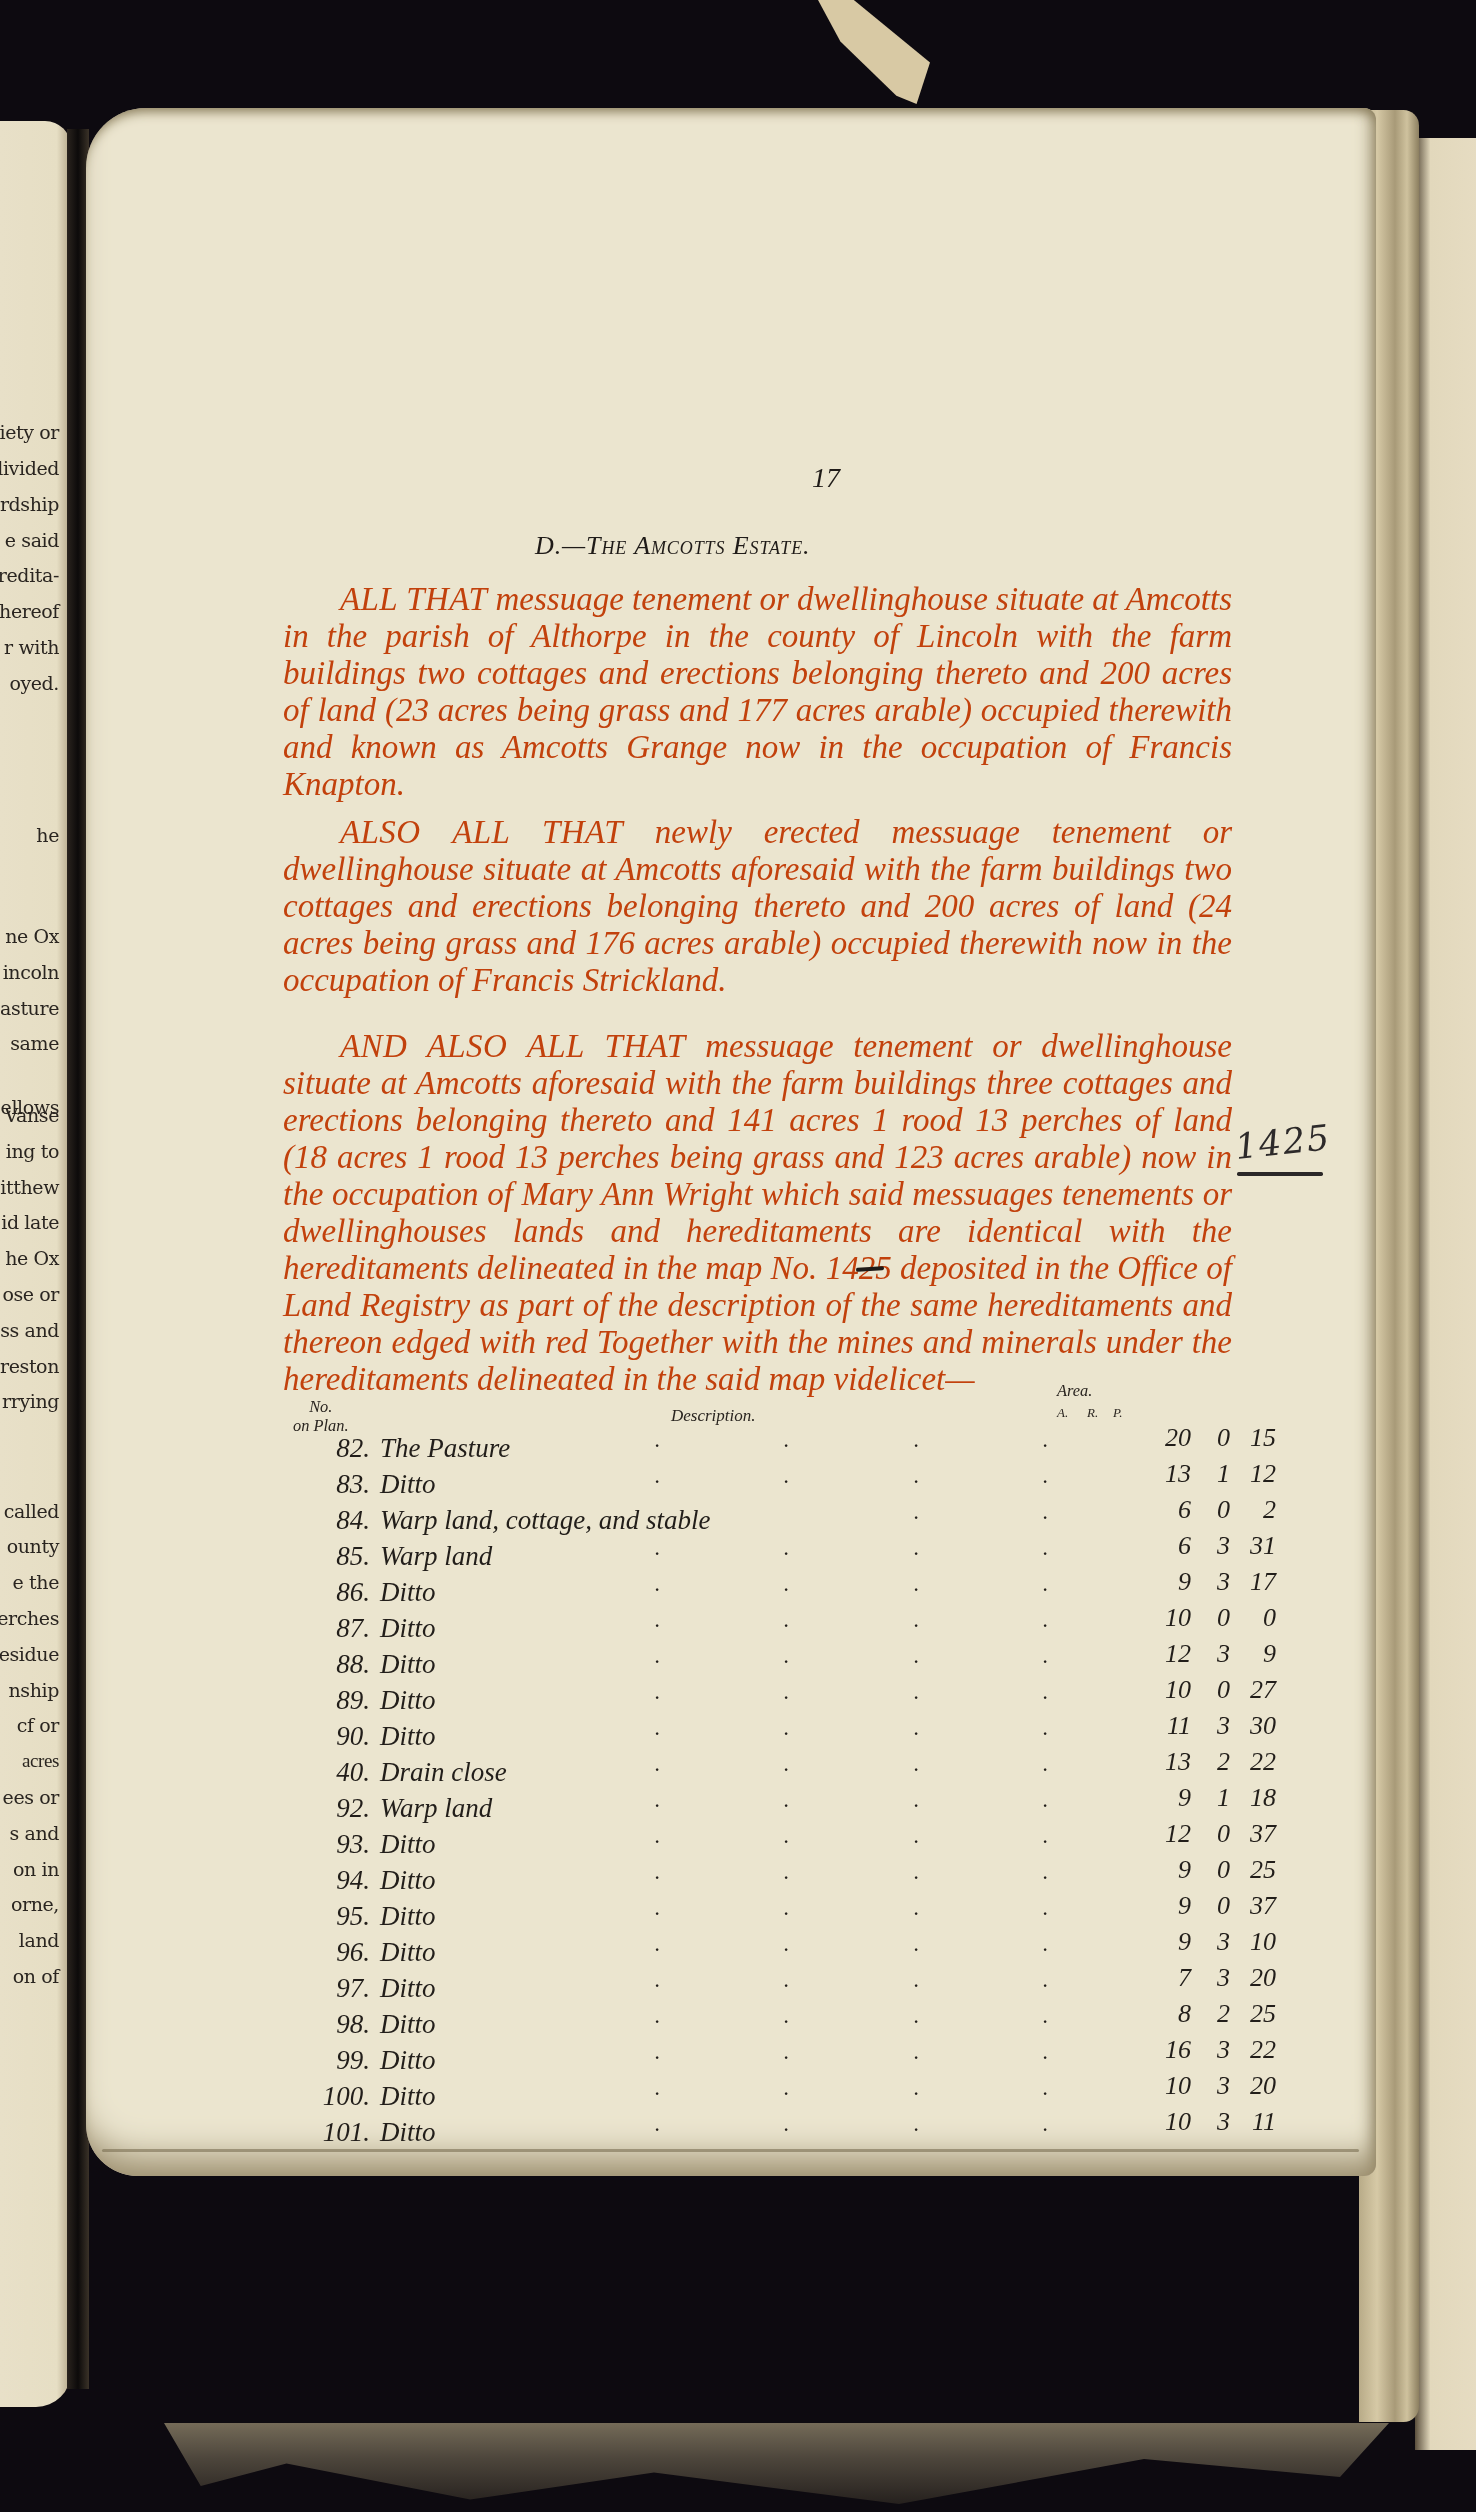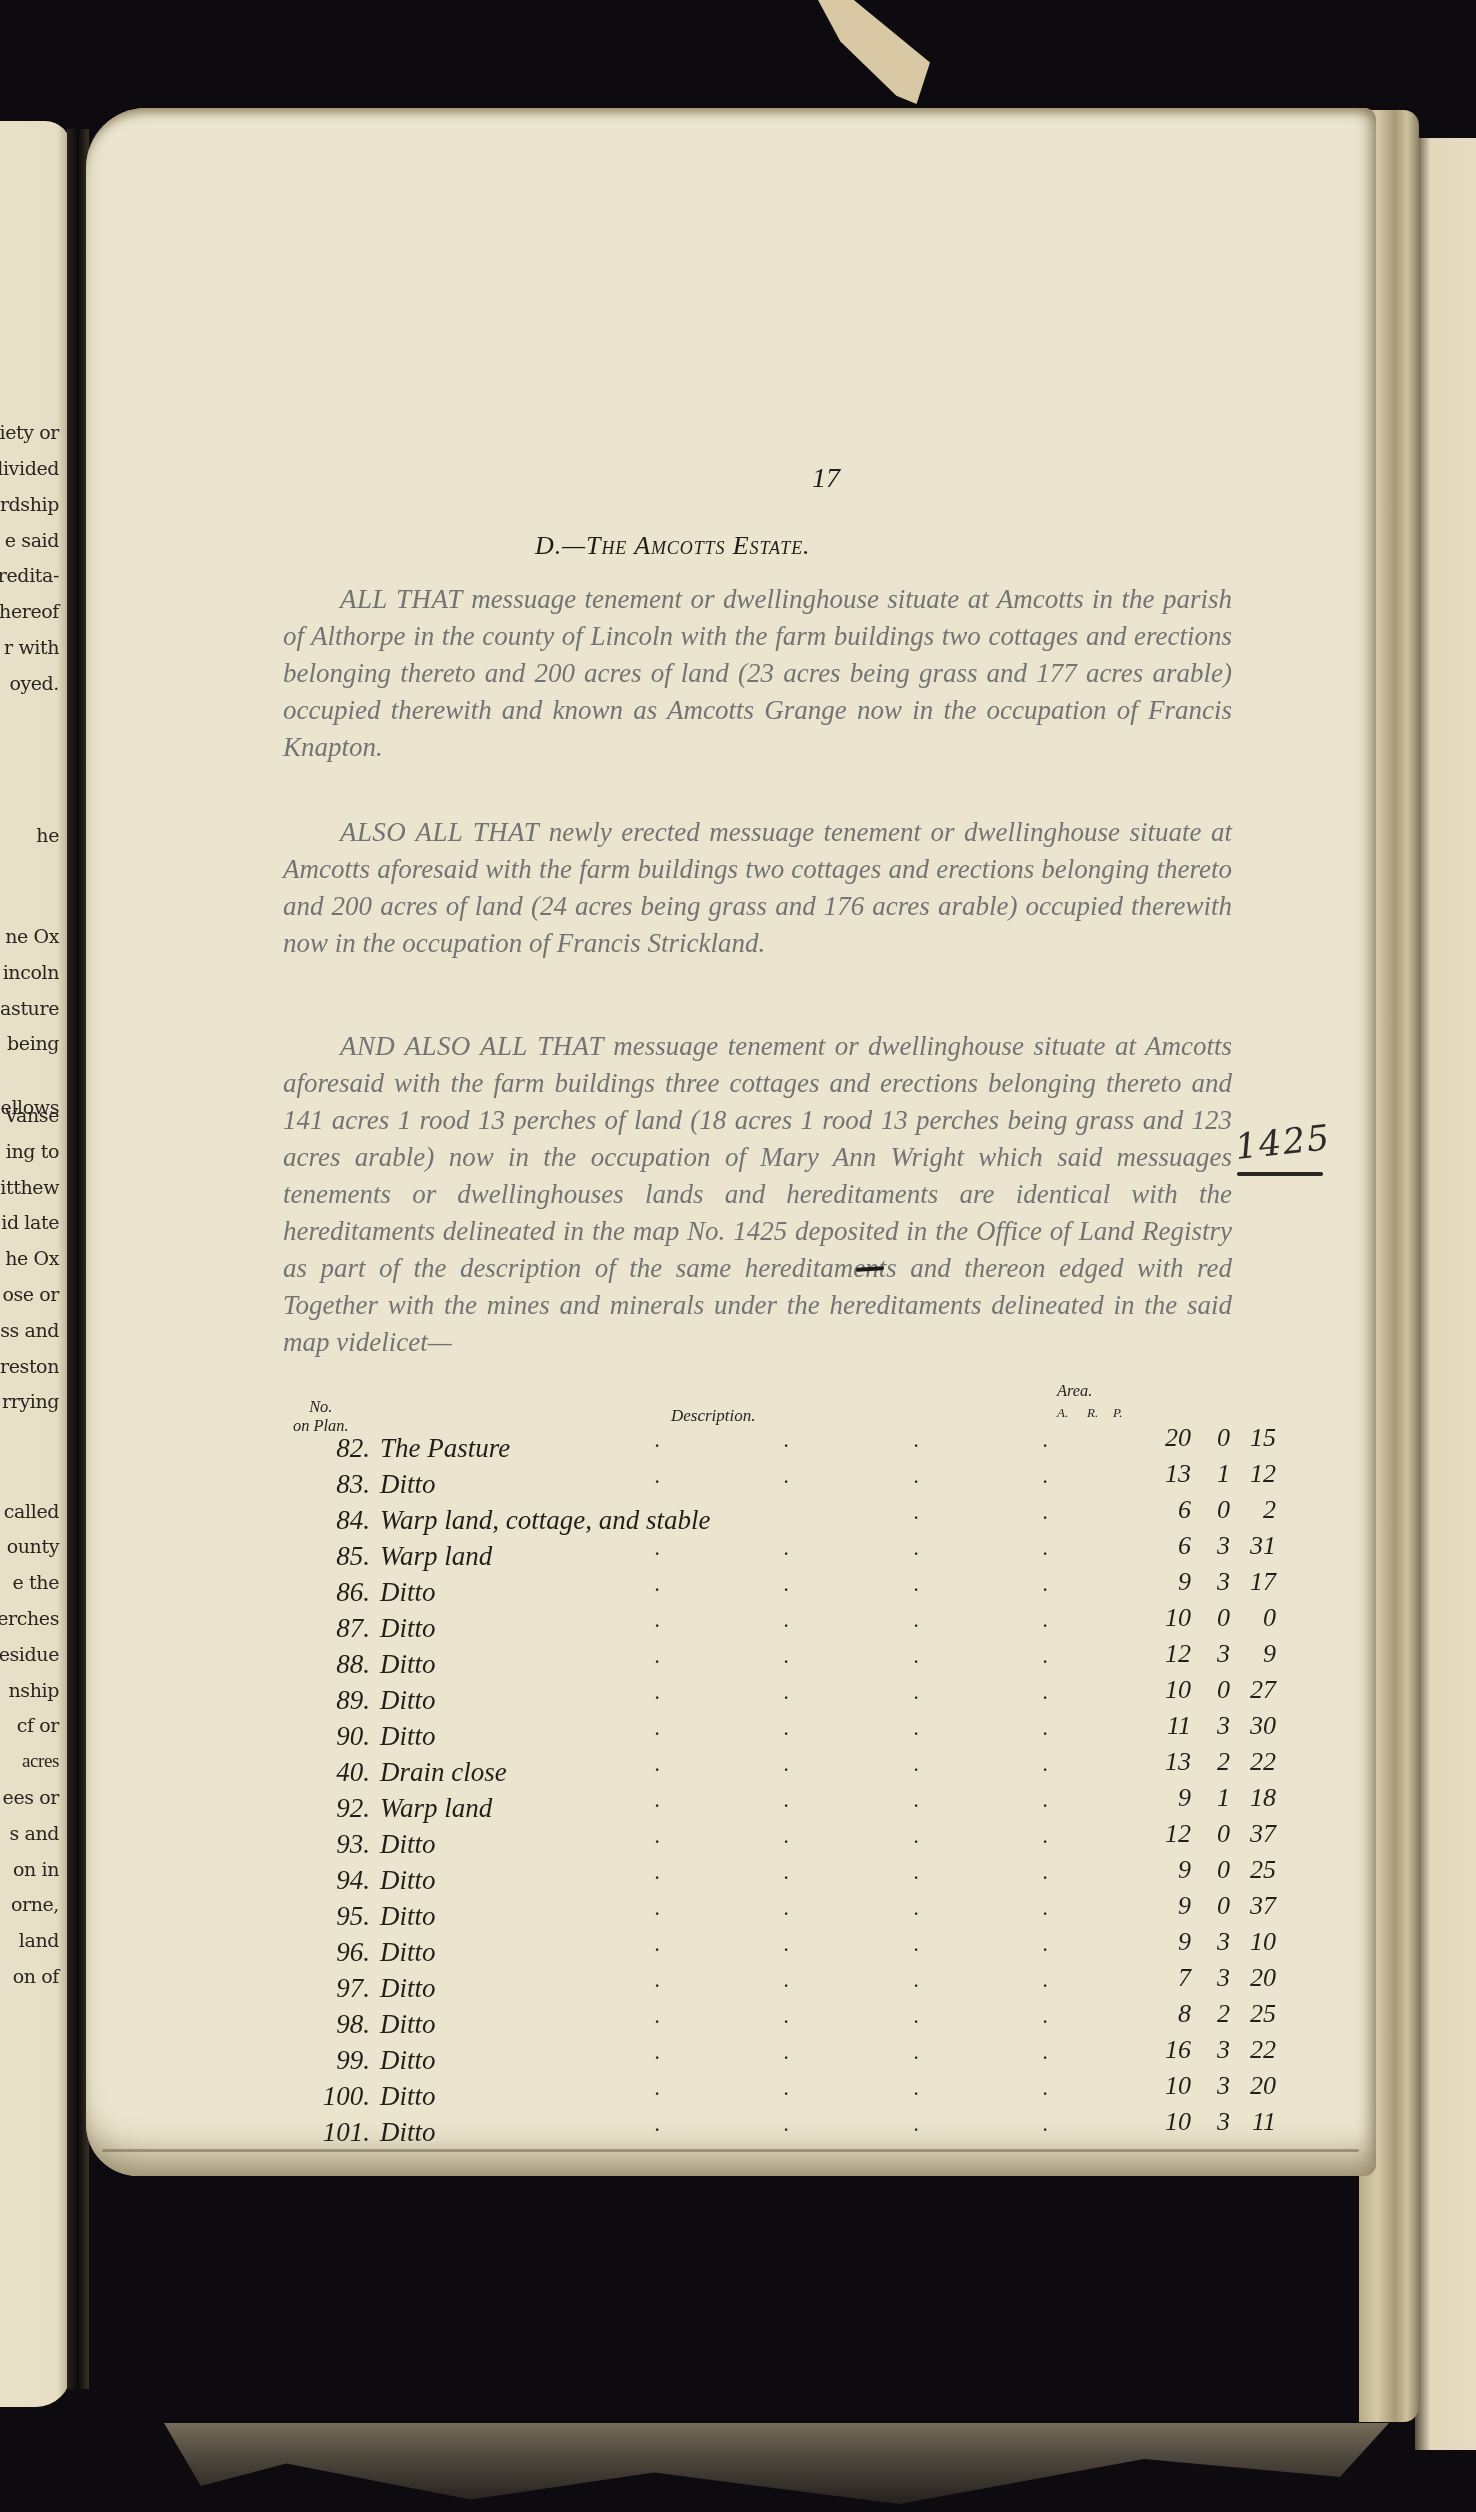--- a/index.html
+++ b/index.html
@@ -65,22 +65,22 @@
     font-size:28px; padding-left:190px; box-sizing:border-box;
     font-family:"Liberation Serif", serif;
   }
   .heading {
     position:absolute; top:423px; left:449px; font-size:26px;
     font-family:"Liberation Serif", serif; letter-spacing:0.9px;
   }
   .heading .sc { font-variant:small-caps; }
   .para {
     position:absolute; left:197px; width:949px;
-    font-family:"Liberation Serif", serif; font-size:27px; line-height:37px;
-    text-align:justify; text-indent:57px; color:#737373;
+    font-family:"Liberation Serif", serif; font-size:33px; line-height:37px;
+    text-align:justify; text-indent:57px; color:#c2410c;
   }
   .para .lead { letter-spacing:0.4px; }
   .p1 { top:473px; }
   .p2 { top:706px; }
   .p3 { top:920px; }
   .underline-mark { position:absolute; left:770px; top:1159px; width:28px; height:3.5px; background:#1e1a17; transform:rotate(-4deg); border-radius:1.7px;}
 
   
   .tbl-head { position:absolute; font-family:"Liberation Serif", serif; color:#2a2520; }
   .th-no { left:207px; top:1289px; font-size:16.4px; text-align:center; line-height:19px; }
@@ -117,21 +117,21 @@
     <div class="lp-line" style="top: 372px;">ordship</div>
     <div class="lp-line" style="top: 408px;">e  said</div>
     <div class="lp-line" style="top: 443px;">redita-</div>
     <div class="lp-line" style="top: 479px;">hereof</div>
     <div class="lp-line" style="top: 515px;">r  with</div>
     <div class="lp-line" style="top: 551px;">oyed.</div>
     <div class="lp-line" style="top: 703px;">he</div>
     <div class="lp-line" style="top: 804px;">ne  Ox</div>
     <div class="lp-line" style="top: 840px;">incoln</div>
     <div class="lp-line" style="top: 876px;">asture</div>
-    <div class="lp-line" style="top: 911px;">being</div>
+    <div class="lp-line" style="top: 911px;">same</div>
     <div class="lp-line" style="top: 947px; margin-top: 28px;">ellows</div>
     <div class="lp-line" style="top: 983px; margin-left: 26px;">Vanse</div>
     <div class="lp-line" style="top: 1019px;">ing to</div>
     <div class="lp-line" style="top: 1055px;">itthew</div>
     <div class="lp-line" style="top: 1090px; padding-left: 39px;">id  late</div>
     <div class="lp-line" style="top: 1126px;">he  Ox</div>
     <div class="lp-line" style="top: 1162px;">ose  or</div>
     <div class="lp-line" style="top: 1198px;">ss  and</div>
     <div class="lp-line" style="top: 1234px;">reston</div>
     <div class="lp-line" style="top: 1269px;">rrying</div>

